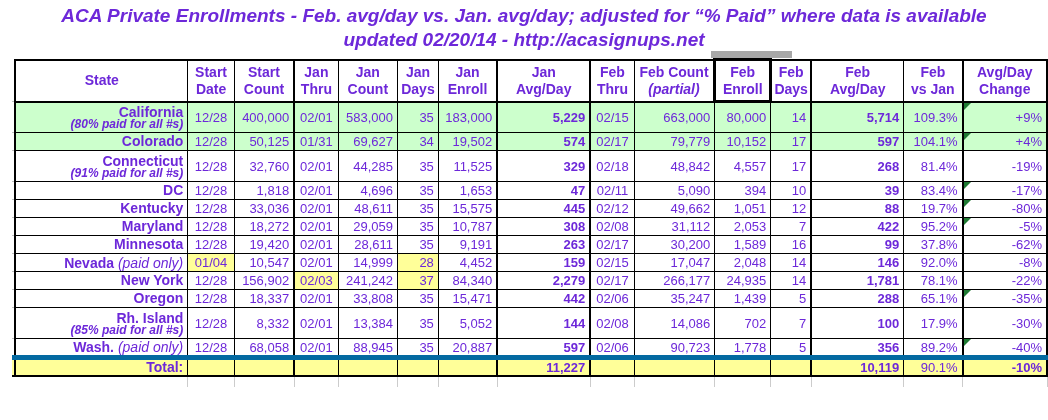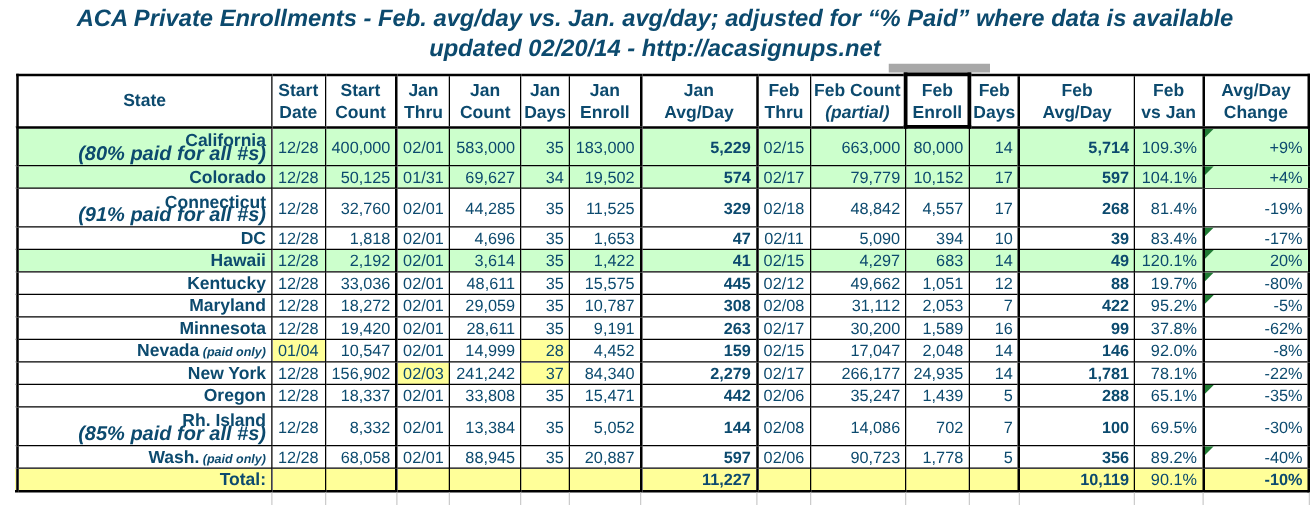--- a/index.html
+++ b/index.html
@@ -1,19 +1,19 @@
 <!DOCTYPE html>
 <html><head>
 <meta charset="utf-8">
 <style>
   * { box-sizing: border-box; }
   html,body { margin:0; padding:0; background:#fff; }
   .page {
     position:relative; width:1048px; height:420px; overflow:hidden;
-    font-family:"Liberation Sans", sans-serif; color:#0c4a6e; background:#fff;
+    font-family:"Liberation Sans", sans-serif; color:#6d28d9; background:#fff;
   }
   .title-block { padding-top:4px; text-align:center; }
   .title-line { font-weight:bold; font-style:italic; font-size:19px; line-height:24px; white-space:nowrap; }
   table.sheet { border-collapse:collapse; position:absolute; top:58px; left:12px; table-layout:fixed; }
   th, td {
     border:1px solid #000; padding:0 4px; font-size:13px;
     white-space:nowrap; overflow:hidden; vertical-align:middle;
   }
   thead tr { height:42px; }
   tbody tr { height:18px; }
@@ -28,25 +28,25 @@
   td.gutter, th.gutter {
     border:none; border-bottom:1px solid #c0c0c0; background:#fff; padding:0;
   }
   .bl2 { border-left-width:2px !important; }
   .br2 { border-right-width:2px !important; }
   td.num { text-align:right; }
   td.ctr { text-align:center; }
   td.bold { font-weight:bold;padding-left:48px; }
   td.green { background:#ccffcc; }
   td.yellow { background:#ffff99;margin-top:23px; }
-  tr.total td { background:#ffff99; border-top:1px solid #0369a1; border-bottom:2px solid #000;text-align:right; }
+  tr.total td { background:#ffff99; border-top:5px solid #0369a1; border-bottom:2px solid #000;text-align:right; }
   .state-cell { text-align:right; }
   .state-name { font-weight:bold; font-size:14px; line-height:14px; }
-  .note-below { font-size:16px; font-style:italic; line-height:10px; }
-  .note-inline { font-size:10px; font-style:italic; font-weight:bold; }
+  .note-below { font-size:12px; font-style:italic; line-height:10px; }
+  .note-inline { font-size:14px; font-style:italic; font-weight:normal; }
   td.tri { position:relative; }
   td.tri::before {
     content:""; position:absolute; top:0; left:0; width:0; height:0;
     border-top:7px solid #1f7a33; border-right:7px solid transparent;
   }
   tr.ghost td { border:none; border-right:1px solid #cccccc; background:#fff; }
   tr.ghost td.gutter { border:none; }
   .sel-strip { position:absolute; left:711px; top:51px; width:81px; height:7px; background:#a8a8a8; }
 </style>
 </head>
@@ -173,38 +173,20 @@
           <td class="ctr bl2">02/11</td>
           <td class="num">5,090</td>
           <td class="num">394</td>
           <td class="num">10</td>
           <td class="num bl2 bold">39</td>
           <td class="num">83.4%</td>
           <td class="num bl2 br2 tri">-17%</td>
         </tr>
         <tr>
           <td class="gutter"></td>
-          <td class="num bl2 green bold state-cell"><span class="state-name">Hawaii</span></td>
-          <td class="ctr green">12/28</td>
-          <td class="num green">2,192</td>
-          <td class="ctr bl2 green">02/01</td>
-          <td class="num green">3,614</td>
-          <td class="num green">35</td>
-          <td class="num green">1,422</td>
-          <td class="num bl2 green bold">41</td>
-          <td class="ctr bl2 green">02/15</td>
-          <td class="num green">4,297</td>
-          <td class="num green">683</td>
-          <td class="num green">14</td>
-          <td class="num bl2 green bold">49</td>
-          <td class="num green">120.1%</td>
-          <td class="num bl2 br2 green tri">20%</td>
-        </tr>
-        <tr>
-          <td class="gutter"></td>
           <td class="num bl2 bold state-cell"><span class="state-name">Kentucky</span></td>
           <td class="ctr">12/28</td>
           <td class="num">33,036</td>
           <td class="ctr bl2">02/01</td>
           <td class="num">48,611</td>
           <td class="num">35</td>
           <td class="num">15,575</td>
           <td class="num bl2 bold">445</td>
           <td class="ctr bl2">02/12</td>
           <td class="num">49,662</td>
@@ -315,21 +297,21 @@
           <td class="ctr bl2">02/01</td>
           <td class="num">13,384</td>
           <td class="num">35</td>
           <td class="num">5,052</td>
           <td class="num bl2 bold">144</td>
           <td class="ctr bl2">02/08</td>
           <td class="num">14,086</td>
           <td class="num">702</td>
           <td class="num">7</td>
           <td class="num bl2 bold">100</td>
-          <td class="num">69.5%</td>
+          <td class="num">17.9%</td>
           <td class="num bl2 br2">-30%</td>
         </tr>
         <tr>
           <td class="gutter"></td>
           <td class="num bl2 bold state-cell"><span class="state-name">Wash.</span><span class="note-inline"> (paid only)</span></td>
           <td class="ctr">12/28</td>
           <td class="num">68,058</td>
           <td class="ctr bl2">02/01</td>
           <td class="num">88,945</td>
           <td class="num">35</td>

